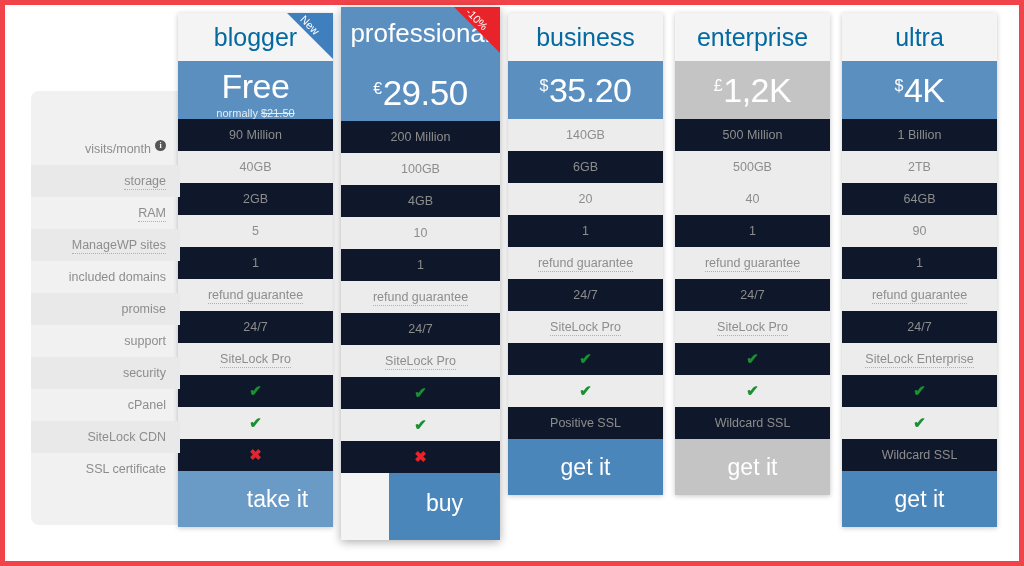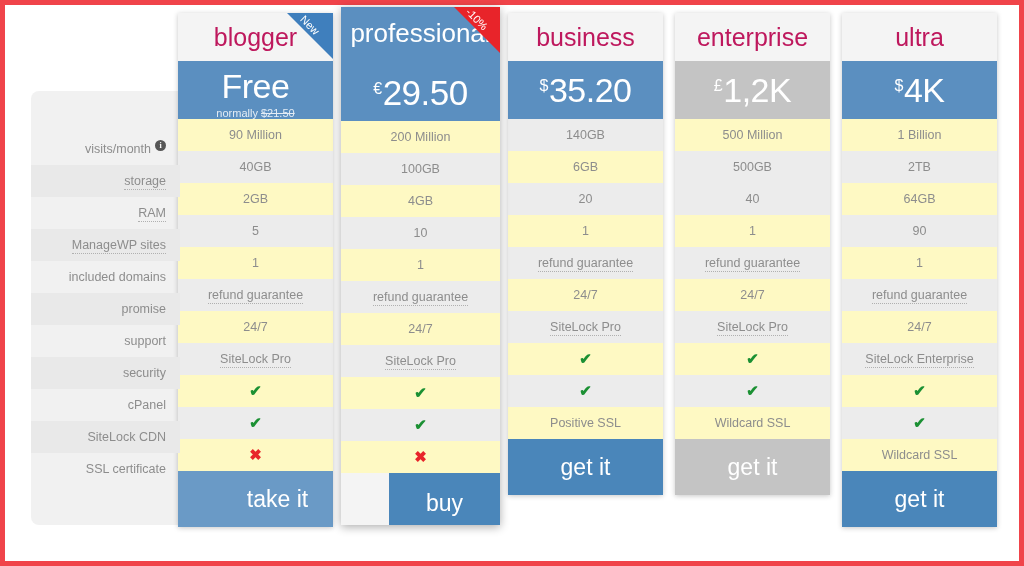--- a/index.html
+++ b/index.html
@@ -90,21 +90,21 @@
     width: 159px;
     box-shadow: 0 2px 9px rgba(0,0,0,0.33);
     z-index: 4;
   }
 
   .plan-name {
     height: 48px;
     line-height: 48px;
     text-align: center;
     font-size: 25px;
-    color: #be185d;
+    color: #0369a1;
     background: #f4f4f4;
     position: relative;
     overflow: hidden;
     white-space: nowrap;
   }
   .col.featured .plan-name {
     background: #5b8fc0;
     color: #ffffff;
     height: 52px;
     line-height: 52px;
@@ -140,41 +140,41 @@
     color: #e3ecf5;
   }
   .price-sub s { text-decoration: line-through; }
 
   .cell {
     height: 32px;
     line-height: 32px;
     text-align: center;
     font-size: 12.5px;
     color: #8d8d8d;
-    background: #fef9c3;
+    background: #0f172a;
     white-space: nowrap;
     overflow: hidden;
   }
   .cell.alt { background: #ececec; }
   .cell .dotted {
     border-bottom: 1px dotted #b0b0b0;
     padding-bottom: 1px;
   }
   .mark-yes { color: #1b9033; font-size: 15px; font-weight: bold; }
   .mark-no  { color: #e8242a; font-size: 15px; font-weight: bold; }
 
   .cta {
     height: 56px;
     line-height: 56px;
     text-align: center;
     font-size: 23px;
     color: #ffffff;
     background: #4a86ba;
   }
-  .col.featured .cta { height: 52px; line-height: 60px; margin-left: 48px; }
+  .col.featured .cta { height: 67px; line-height: 60px; margin-left: 48px; }
   .cta.muted { background: #c4c4c4; }
   .cta.light { background: #6a9ac6; padding-left: 44px; }
 
   
   .ribbon {
     position: absolute;
     top: 0; right: 0;
     width: 0; height: 0;
     border-style: solid;
     border-width: 0 46px 46px 0;

